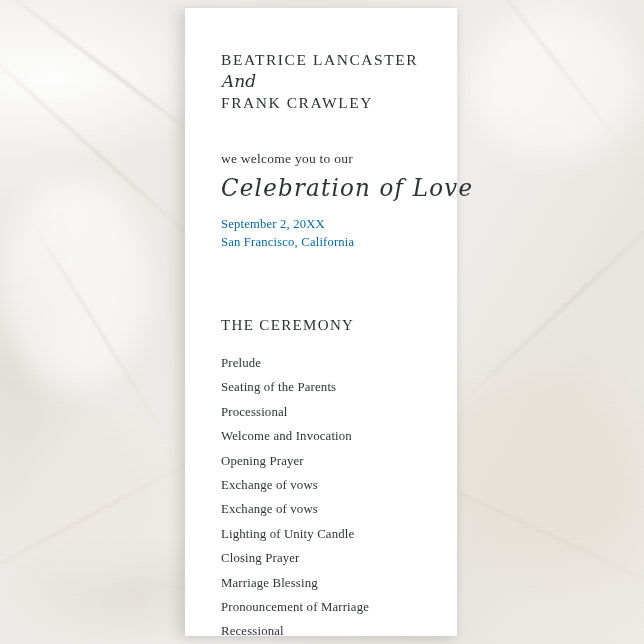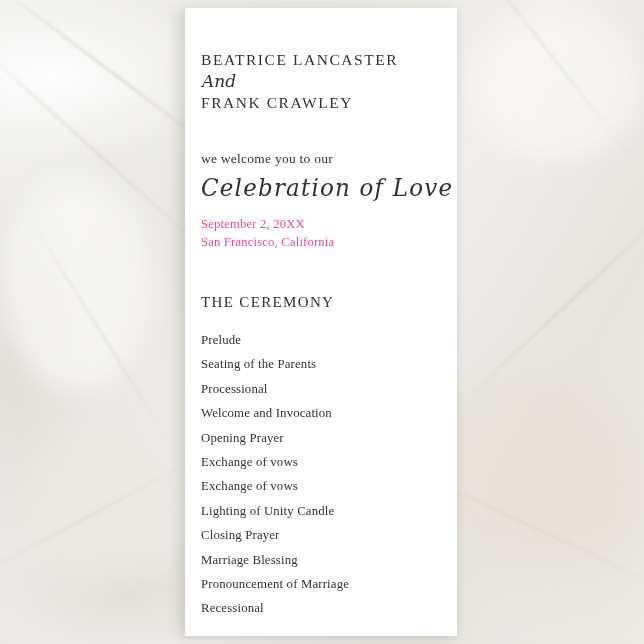--- a/index.html
+++ b/index.html
@@ -65,21 +65,21 @@
   
   #card {
     position: absolute;
     left: 185px;
     top: 8px;
     width: 272px;
     height: 628px;
     background: #ffffff;
     box-shadow: -7px 2px 12px rgba(120,115,108,0.22), 2px 2px 6px rgba(120,115,108,0.10);
     box-sizing: border-box;
-    padding: 42px 28px 14px 16px;
+    padding: 42px 28px 14px 36px;
   }
 
   .names {
     font-family: "Liberation Serif", serif;
     font-size: 15.5px;
     letter-spacing: 1.55px;
     color: #2d3134;
     line-height: 1.25;
     white-space: nowrap;
   }
@@ -108,28 +108,28 @@
     letter-spacing: 1.2px;
     color: #2e3235;
     line-height: 1.05;
     white-space: nowrap;
     transform: scale(1, 1.04);
     transform-origin: left center;
   }
   .detail {
     font-family: "Liberation Serif", serif;
     font-size: 12.6px;
-    color: #ec4899;
+    color: #0369a1;
     letter-spacing: .2px;
     line-height: 1.45;
   }
   .detail.first { margin-top: 14px; }
 
   .section-title {
-    margin-top: 43px;
+    margin-top: 66px;
     font-family: "Liberation Serif", serif;
     font-size: 15px;
     letter-spacing: 1.35px;
     color: #2d3134;
     font-weight: 400;
   }
 
   .program-list {
     margin: 23px 0 0 0;
     padding: 0;

